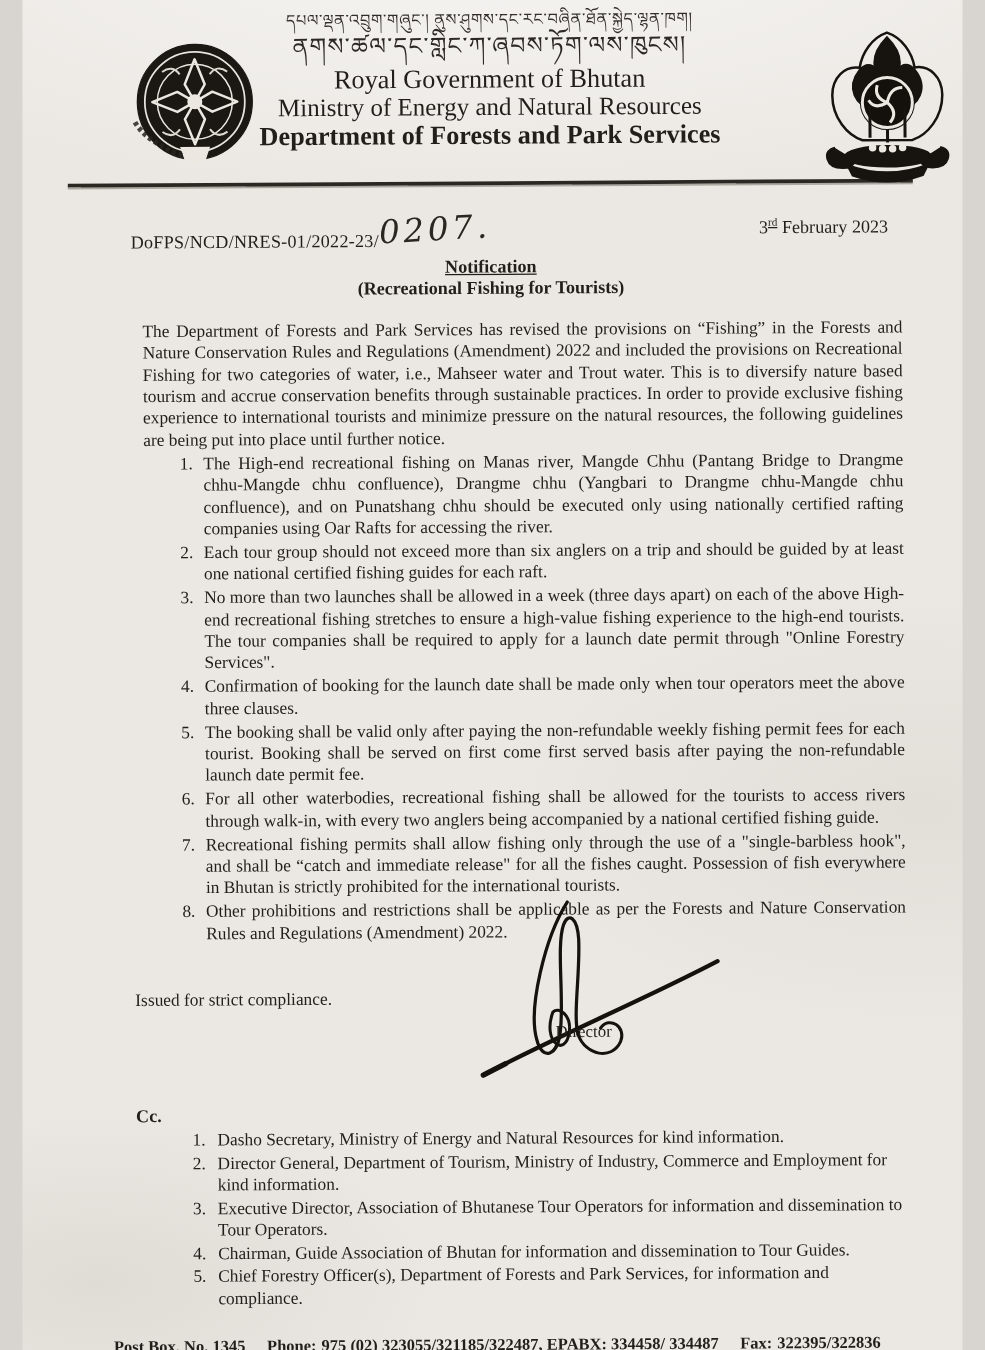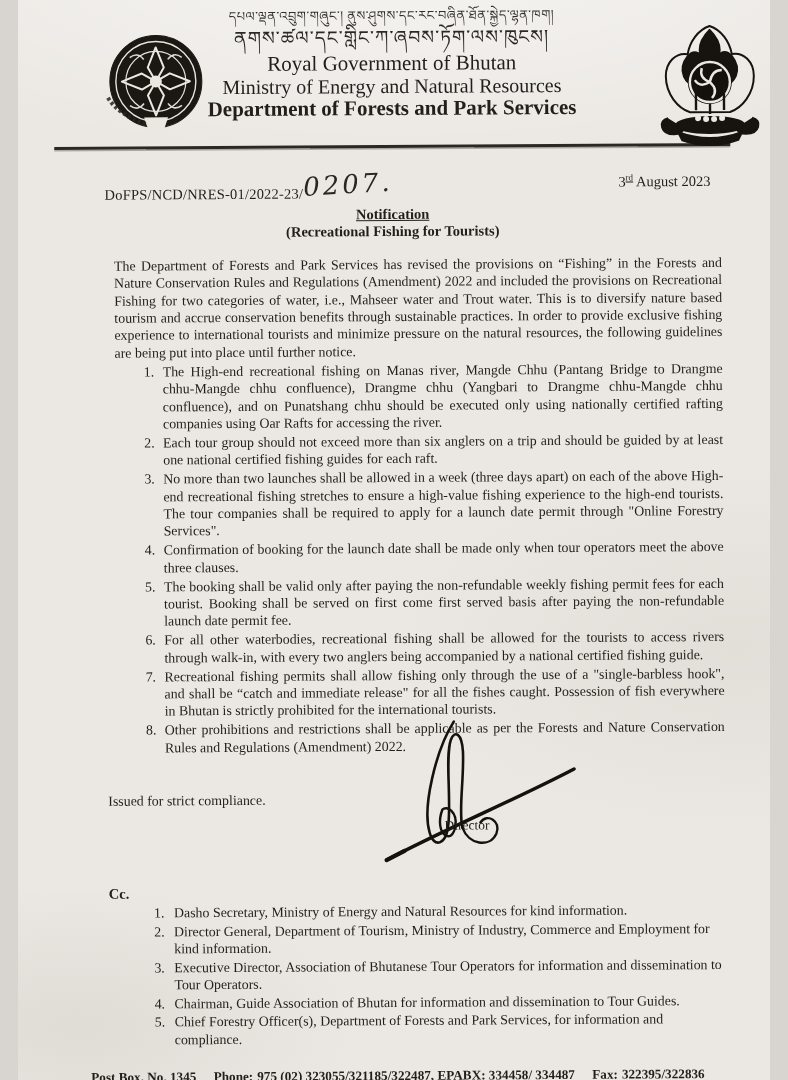--- a/index.html
+++ b/index.html
@@ -176,21 +176,21 @@
       </div>
     </div>
 
     <div class="header-rule"></div>
 
     <div class="refline">
       <div class="refnum">
         <span>DoFPS/NCD/NRES-01/2022-23/</span><span class="hand">0207.</span>
       </div>
       <div class="dateline">
-        <span>3</span><sup>rd</sup><span> August 2023</span>
+        <span>3</span><sup>rd</sup><span> February 2023</span>
       </div>
     </div>
 
     <div class="title-block">
       <div class="title">Notification</div>
       <div class="subtitle">(Recreational Fishing for Tourists)</div>
     </div>
 
     <p class="body-text">The Department of Forests and Park Services has revised the provisions on “Fishing” in the Forests and Nature Conservation Rules and Regulations (Amendment) 2022 and included the provisions on Recreational Fishing for two categories of water, i.e., Mahseer water and Trout water. This is to diversify nature based tourism and accrue conservation benefits through sustainable practices. In order to provide exclusive fishing experience to international tourists and minimize pressure on the natural resources, the following guidelines are being put into place until further notice.</p>
 

